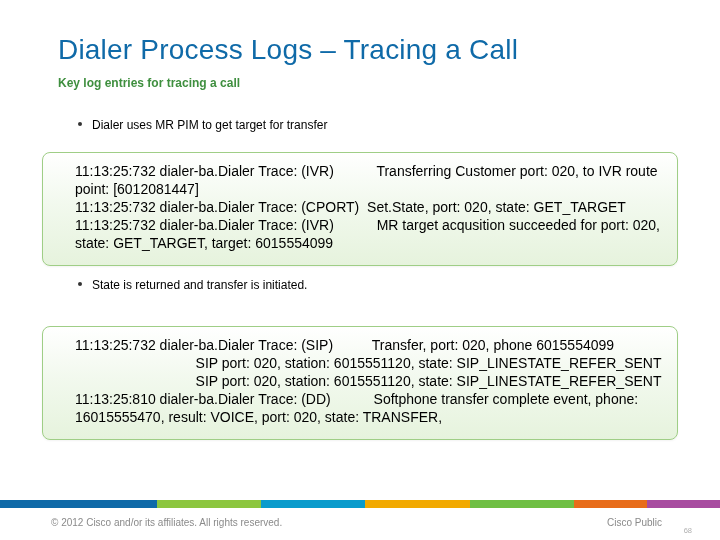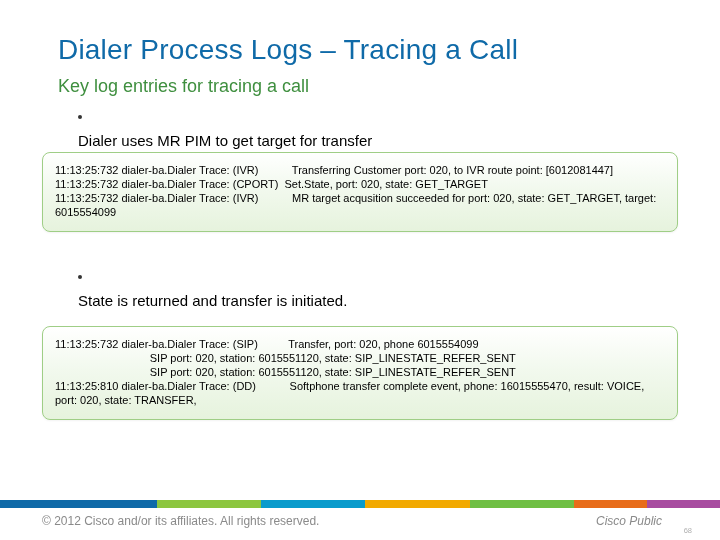--- a/index.html
+++ b/index.html
@@ -12,33 +12,32 @@
     left: 58px;
     font-size: 28px;
     font-weight: 400;
     color: #0f6aa8;
     letter-spacing: 0.2px;
   }
   .subtitle {
     position: absolute;
     top: 76px;
     left: 58px;
-    font-size: 18px;
-    font-weight: 400;
+    font-size: 12px;
+    font-weight: 700;
     color: #3f8f3f;
   }
   .bullet {
     position: absolute;
     left: 78px;
-    font-size: 15px;
+    font-size: 12px;
     color: #000;
     display: flex;
     align-items: baseline;
     gap: 10px;
-    flex-direction: column;
   }
   .bullet .dot {
     width: 4px; height: 4px; border-radius: 50%;
     background: #333; display: inline-block; position: relative; top: -3px;
   }
   .bullet1 { top: 118px; }
   .bullet2 { top: 278px; }
 
   .logbox {
     position: absolute;
@@ -47,49 +46,49 @@
     border: 1px solid #9fce86;
     border-radius: 8px;
     background: linear-gradient(to bottom, #ffffff 0%, #f2f9ee 45%, #e6f3dd 100%);
     padding: 10px 12px 12px 12px;
     box-shadow: 0 1px 2px rgba(0,0,0,0.05);
   }
   .logbox1 { top: 152px; }
   .logbox2 { top: 326px; }
 
   .logline {
-    font-size: 11px;
+    font-size: 14px;
     line-height: 1.28;
     color: #000;
     white-space: pre-wrap;
+    margin-left: 20px;
   }
 
   .footer-bar {
     position: absolute;
     left: 0; right: 0;
     bottom: 32px;
     height: 8px;
     display: flex;
   }
   .fb-seg { height: 100%; }
 
   .copyright {
     position: absolute;
     bottom: 12px;
-    left: 42px;
-    font-size: 12px;
+    left: 51px;
+    font-size: 10px;
     color: #8a8a8a;
   }
   .cisco-public {
     position: absolute;
     bottom: 12px;
     right: 58px;
-    font-size: 12px;
+    font-size: 10px;
     color: #8a8a8a;
-    font-style: italic;
   }
   .pagenum {
     position: absolute;
     bottom: 5px;
     right: 28px;
     font-size: 7.5px;
     color: #b0b0b0;
   }
 </style>
 </head>

